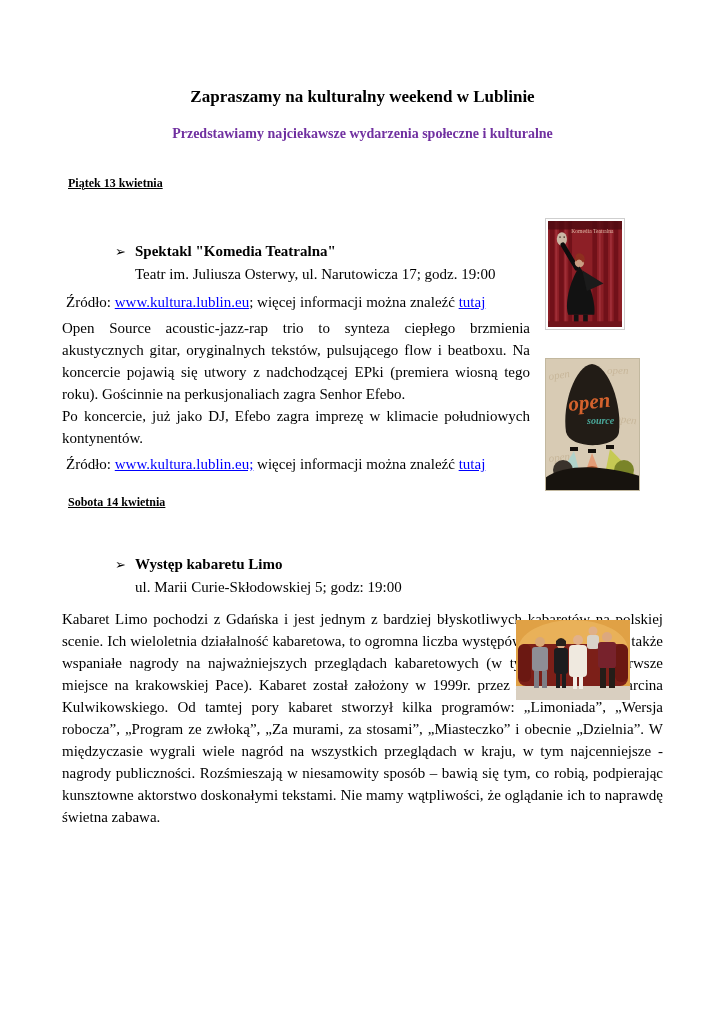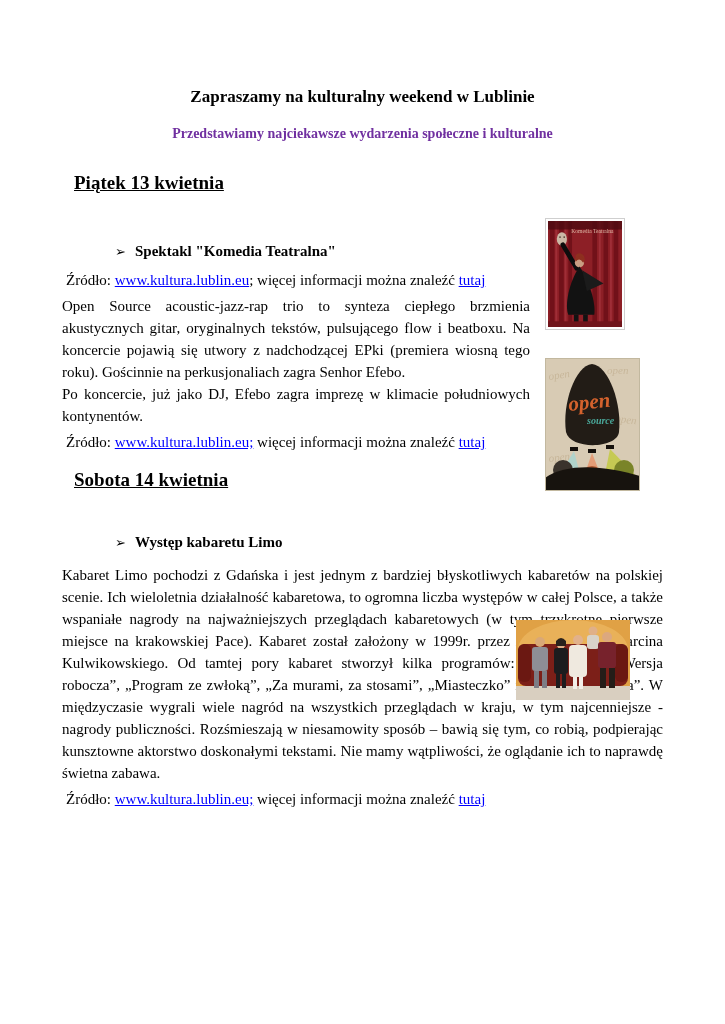--- a/index.html
+++ b/index.html
@@ -16,22 +16,22 @@
 
   .doc-title {
     font-size: 17px; font-weight: bold; text-align: center;
     line-height: 21px; margin: 0 0 16px 0;
   }
   .doc-subtitle {
     font-size: 14px; font-weight: bold; text-align: center;
     line-height: 21px; margin: 0; color: #7030A0;
   }
   .day-heading {
-    font-size: 19px; font-weight: bold; text-decoration: underline;
-    line-height: 22px; margin: 28px 0 0 12px;
+    font-size: 12px; font-weight: bold; text-decoration: underline;
+    line-height: 22px; margin: 28px 0 0 6px;
   }
   .day-heading.first { margin-top: 28px; }
 
   .event { margin-left: 53px; font-size: 15px; line-height: 22px; }
   .event.ev1 { margin-top: 46px; }
   .event.ev2 { margin-top: 24px; }
   .event.ev3 { margin-top: 40px; }
   .event-title { font-weight: bold; }
   .bullet { display:inline-block; width: 20px; font-size: 13px;
             font-family: "DejaVu Sans", sans-serif; }
@@ -67,36 +67,38 @@
 
     <h1 class="doc-title">Zapraszamy na kulturalny weekend w Lublinie</h1>
     <h2 class="doc-subtitle">Przedstawiamy najciekawsze wydarzenia społeczne i kulturalne</h2>
 
     <h3 class="day-heading first">Piątek 13 kwietnia</h3>
 
     <div class="event ev1">
       <div class="event-title">
         <span class="bullet">➢</span><span>Spektakl "Komedia Teatralna"</span>
       </div>
+      <div class="event-venue">Teatr im. Juliusza Osterwy, ul. Narutowicza 17; godz. 19:00</div>
     </div>
 
     <p class="source s1"><span>Źródło: </span><a class="link">www.kultura.lublin.eu</a><span>; więcej informacji można znaleźć </span><a class="link">tutaj</a></p>
 
 
     <p class="body-par par-open">Open Source acoustic-jazz-rap trio to synteza ciepłego brzmienia akustycznych gitar, oryginalnych tekstów, pulsującego flow i beatboxu. Na koncercie pojawią się utwory z nadchodzącej EPki (premiera wiosną tego roku). Gościnnie na perkusjonaliach zagra Senhor Efebo.</p>
     <p class="body-par par-open2">Po koncercie, już jako DJ, Efebo zagra imprezę w klimacie południowych kontynentów.</p>
 
     <p class="source s2"><span>Źródło: </span><a class="link">www.kultura.lublin.eu;</a><span> więcej informacji można znaleźć </span><a class="link">tutaj</a></p>
 
     <h3 class="day-heading" style="margin-top:16px;">Sobota 14 kwietnia</h3>
 
     <div class="event ev3">
       <div class="event-title">
         <span class="bullet">➢</span><span>Występ kabaretu Limo</span>
       </div>
+      <div class="event-venue">ul. Marii Curie-Skłodowskiej 5; godz: 19:00</div>
     </div>
 
     <p class="body-par par-limo">Kabaret Limo pochodzi z Gdańska i jest jednym z bardziej błyskotliwych kabaretów na polskiej scenie. Ich wieloletnia działalność kabaretowa, to ogromna liczba występów w całej Polsce, a także wspaniałe nagrody na najważniejszych przeglądach kabaretowych (w tym trzykrotne pierwsze miejsce na krakowskiej Pace). Kabaret został założony w 1999r. przez Alberta Gizę i Marcina Kulwikowskiego. Od tamtej pory kabaret stworzył kilka programów: „Limoniada”, „Wersja robocza”, „Program ze zwłoką”, „Za murami, za stosami”, „Miasteczko” i obecnie „Dzielnia”. W międzyczasie wygrali wiele nagród na wszystkich przeglądach w kraju, w tym najcenniejsze - nagrody publiczności. Rozśmieszają w niesamowity sposób – bawią się tym, co robią, podpierając kunsztowne aktorstwo doskonałymi tekstami. Nie mamy wątpliwości, że oglądanie ich to naprawdę świetna zabawa.</p>
 
     <p class="source s3"><span>Źródło: </span><a class="link">www.kultura.lublin.eu;</a><span> więcej informacji można znaleźć </span><a class="link">tutaj</a></p>
 
   </div>
 
   <div class="doc-image" id="img-komedia">
     <svg viewBox="0 0 80 112" preserveAspectRatio="none">

